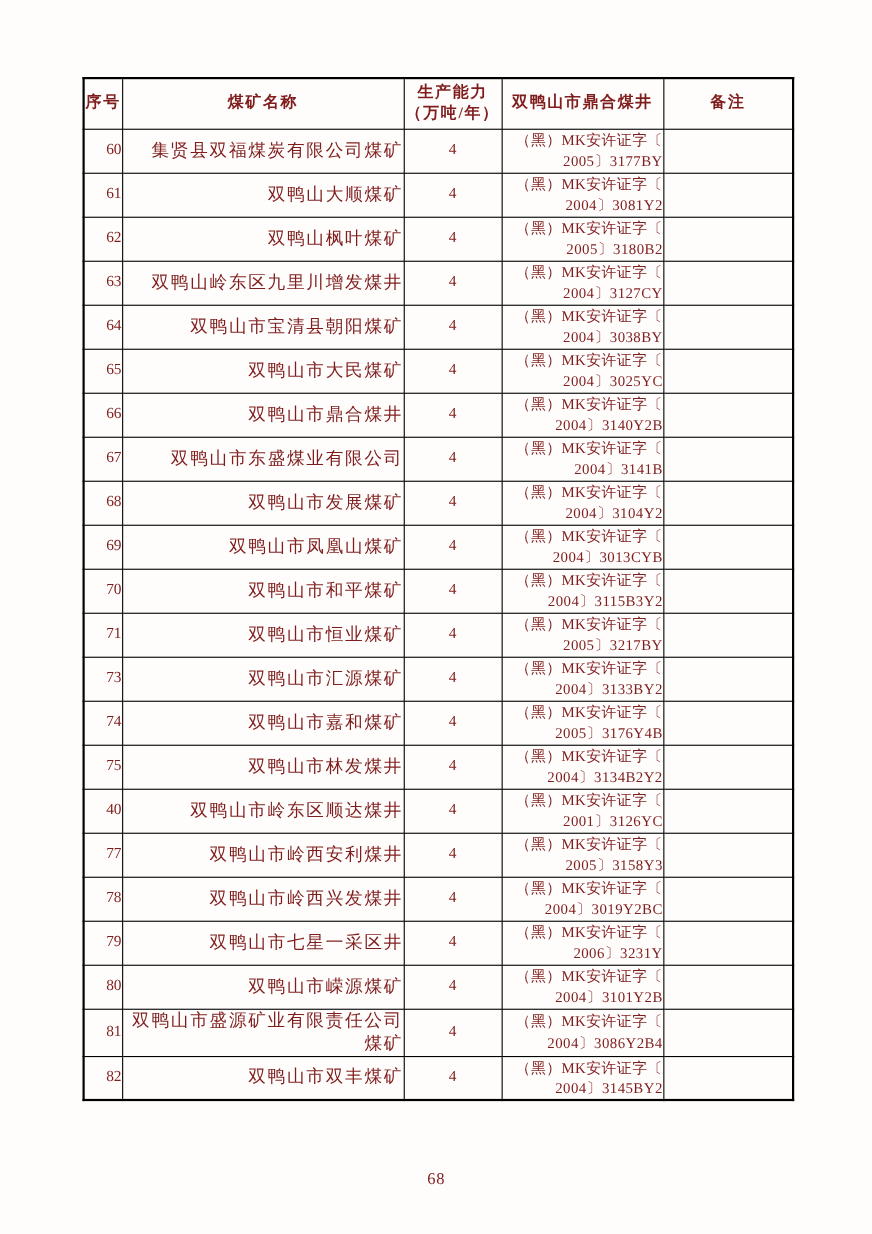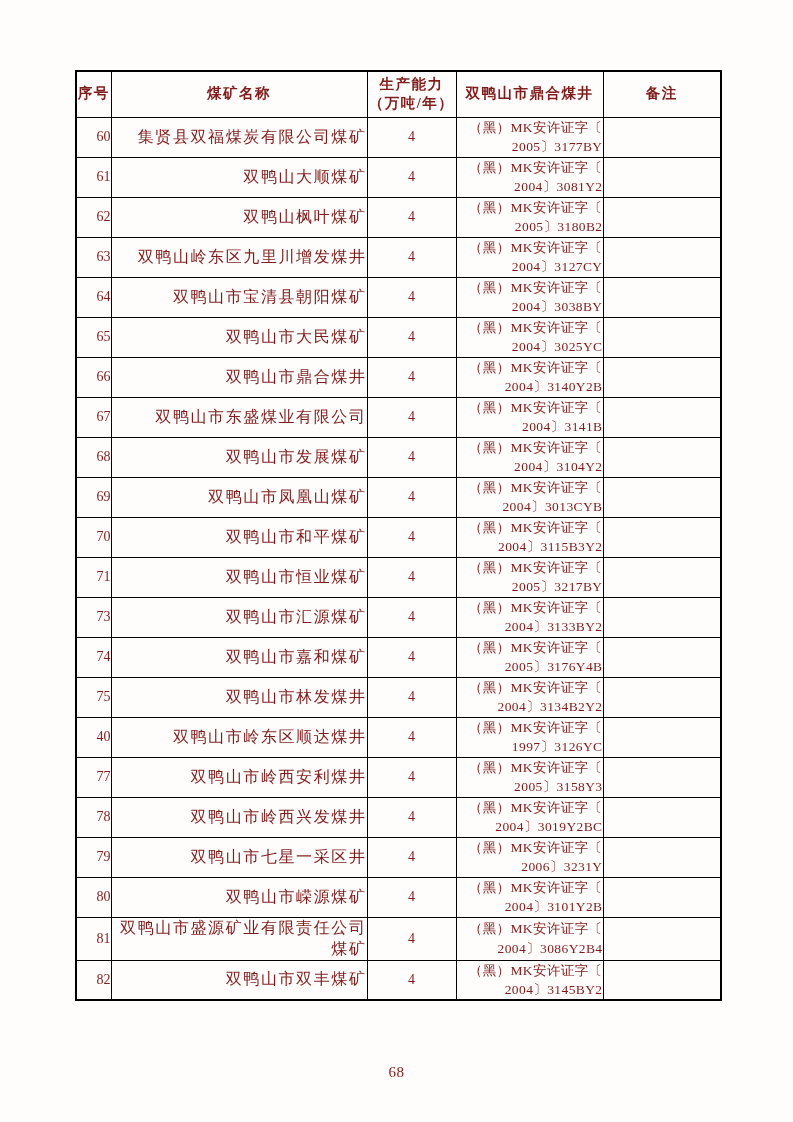--- a/index.html
+++ b/index.html
@@ -253,21 +253,21 @@
             <div>2004〕3134B2Y2</div>
           </td>
           <td class="col-remark"></td>
         </tr>
         <tr>
           <td class="col-no">40</td>
           <td class="col-name">双鸭山市岭东区顺达煤井</td>
           <td class="col-capacity">4</td>
           <td class="col-license">
             <div>（黑）MK安许证字〔</div>
-            <div>1997〕3126YC</div>
+            <div>2001〕3126YC</div>
           </td>
           <td class="col-remark"></td>
         </tr>
         <tr>
           <td class="col-no">77</td>
           <td class="col-name">双鸭山市岭西安利煤井</td>
           <td class="col-capacity">4</td>
           <td class="col-license">
             <div>（黑）MK安许证字〔</div>
             <div>2005〕3158Y3</div>

